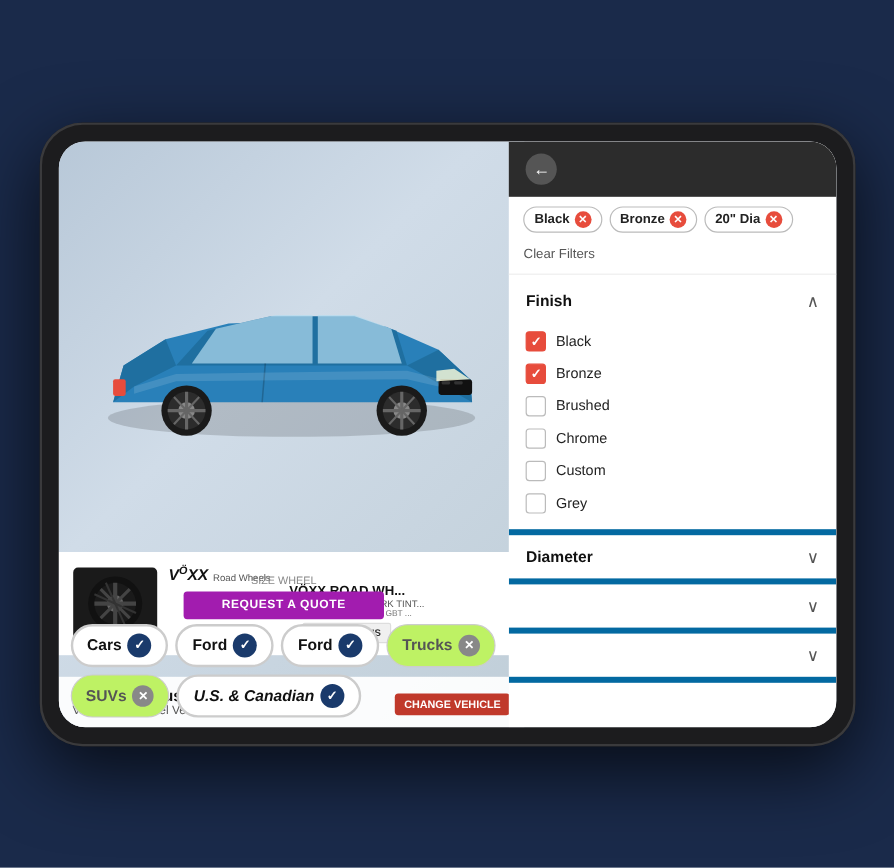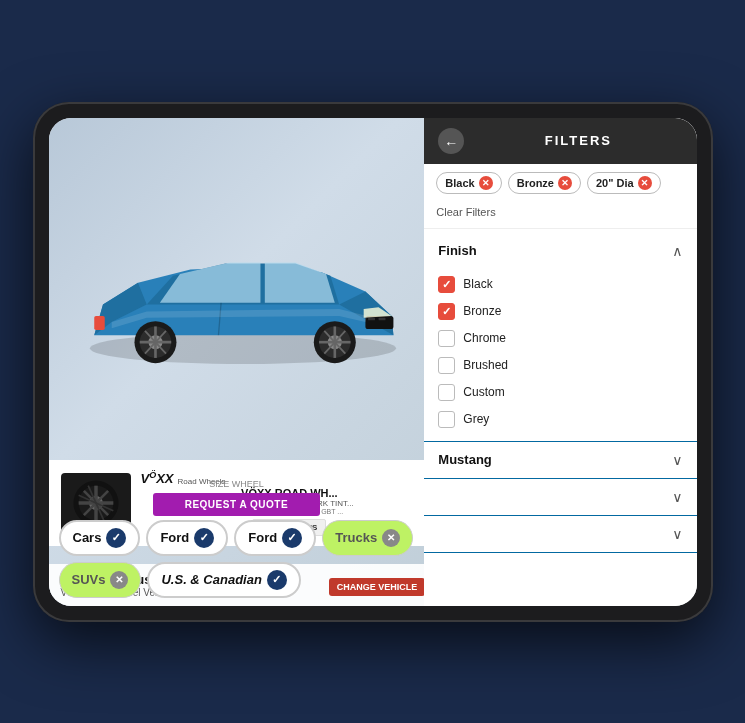--- a/index.html
+++ b/index.html
@@ -198,21 +198,21 @@
       text-decoration: none;
     }
 
     
     .filter-sections {
       flex: 1;
       overflow-y: auto;
       padding: 4px 0;
     }
     .filter-section {
-      border-bottom: 1px solid #0369a1;
+      border-bottom: 5px solid #0369a1;
     }
     .section-header {
       display: flex;
       align-items: center;
       justify-content: space-between;
       padding: 10px 14px;
       cursor: pointer;
     }
     .section-title {
       font-size: 13px;
@@ -435,21 +435,20 @@
         <span style="font-size:13px;font-weight:600;font-style:italic;">U.S. &amp; Canadian</span>
         <span class="pill-check">✓</span>
       </div>
     </div>
 
     <div class="filter-panel">
       <div class="filter-header">
         <div class="back-btn">
           <span class="back-arrow">←</span>
         </div>
-        <div class="filter-title">FILTERS</div>
       </div>
 
       <div class="active-filters">
         <div class="filter-tag">
           <span>Black</span>
           <span class="x-btn">✕</span>
         </div>
         <div class="filter-tag">
           <span>Bronze</span>
           <span class="x-btn">✕</span>
@@ -474,40 +473,40 @@
             <div class="checkbox-item">
               <div class="cb-box checked"></div>
               <span class="cb-label">Black</span>
             </div>
             <div class="checkbox-item">
               <div class="cb-box checked"></div>
               <span class="cb-label">Bronze</span>
             </div>
             <div class="checkbox-item">
               <div class="cb-box"></div>
-              <span class="cb-label">Chrome</span>
+              <span class="cb-label">Brushed</span>
             </div>
             <div class="checkbox-item">
               <div class="cb-box"></div>
-              <span class="cb-label">Brushed</span>
+              <span class="cb-label">Chrome</span>
             </div>
             <div class="checkbox-item">
               <div class="cb-box"></div>
               <span class="cb-label">Custom</span>
             </div>
             <div class="checkbox-item">
               <div class="cb-box"></div>
               <span class="cb-label">Grey</span>
             </div>
           </div>
         </div>
 
         <div class="filter-section">
           <div class="section-header">
-            <span class="section-title">Mustang</span>
+            <span class="section-title">Diameter</span>
             <span class="chevron">∨</span>
           </div>
         </div>
 
         <div class="filter-section">
           <div class="section-header">
             <span class="section-title"></span>
             <span class="chevron">∨</span>
           </div>
         </div>

